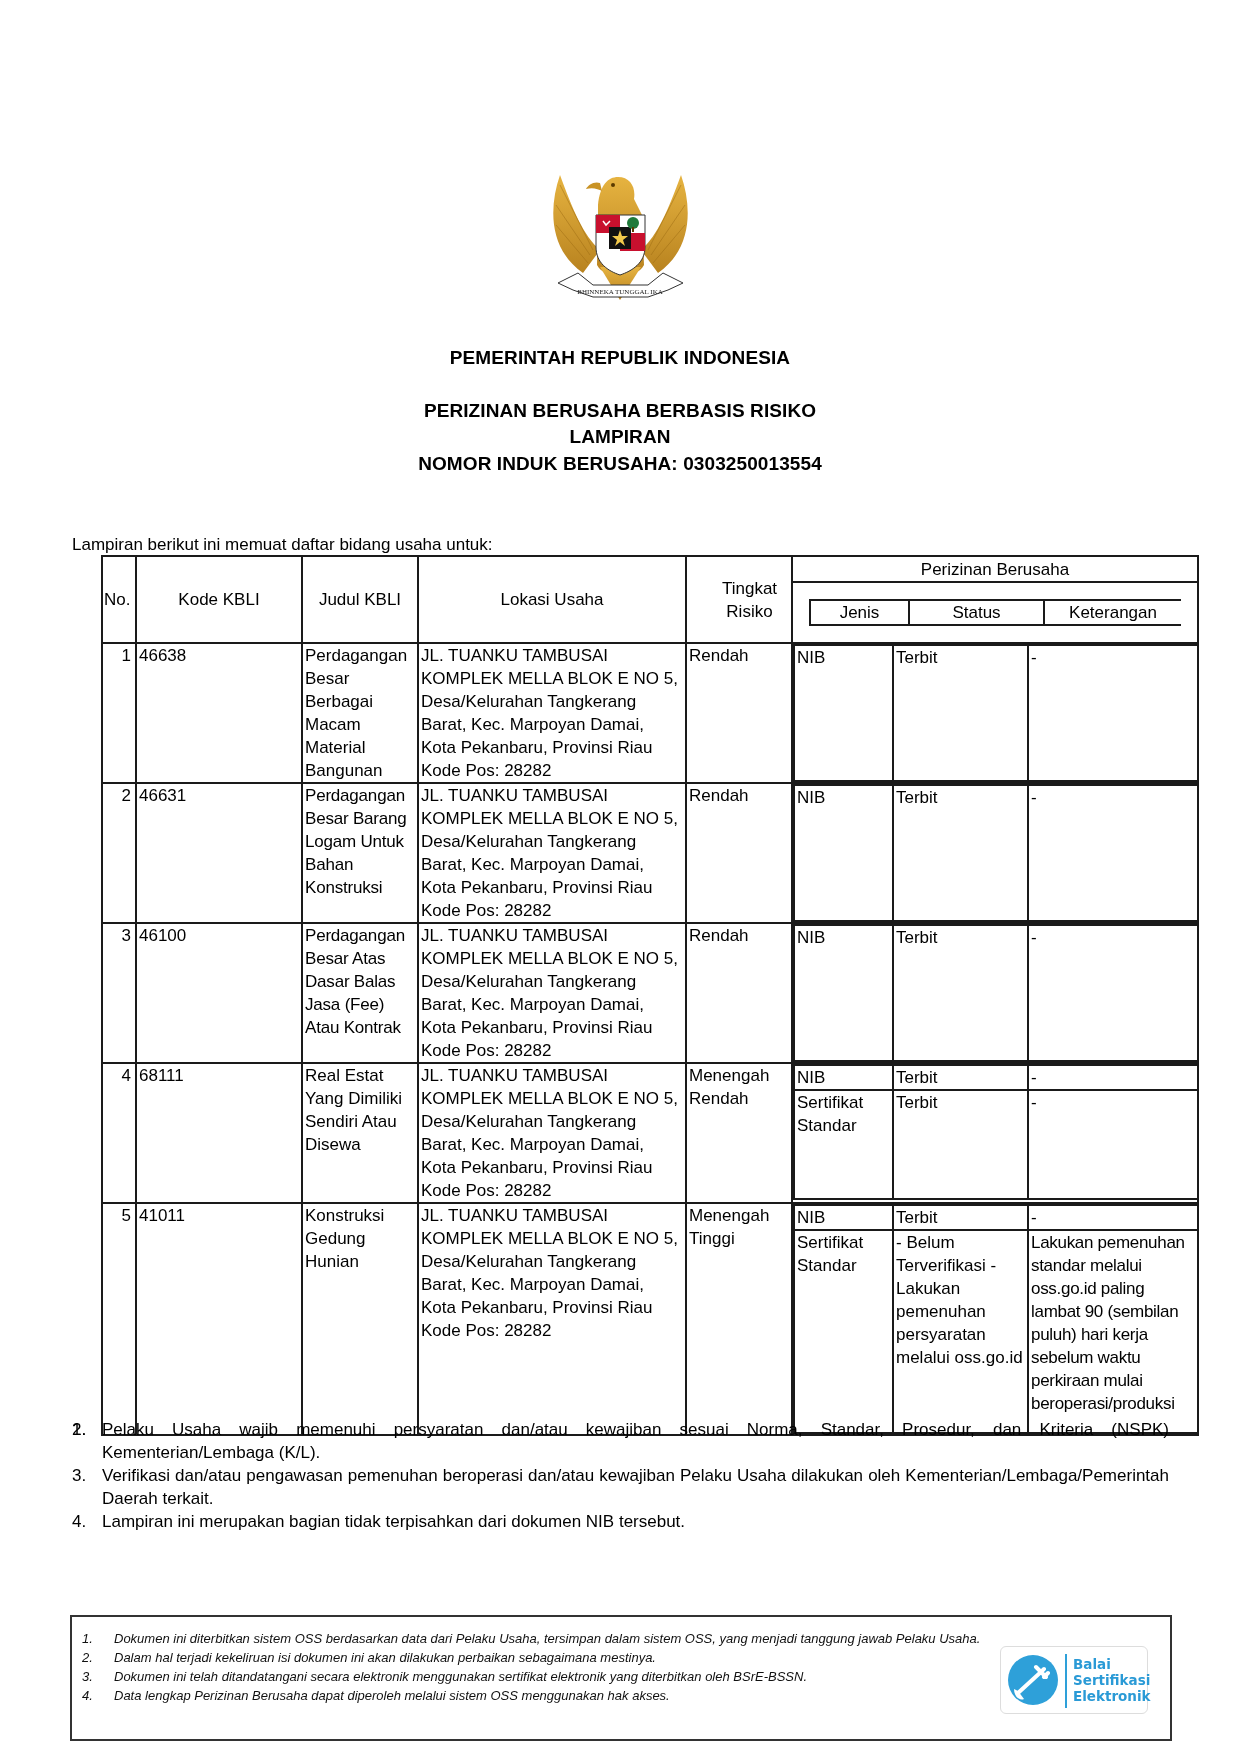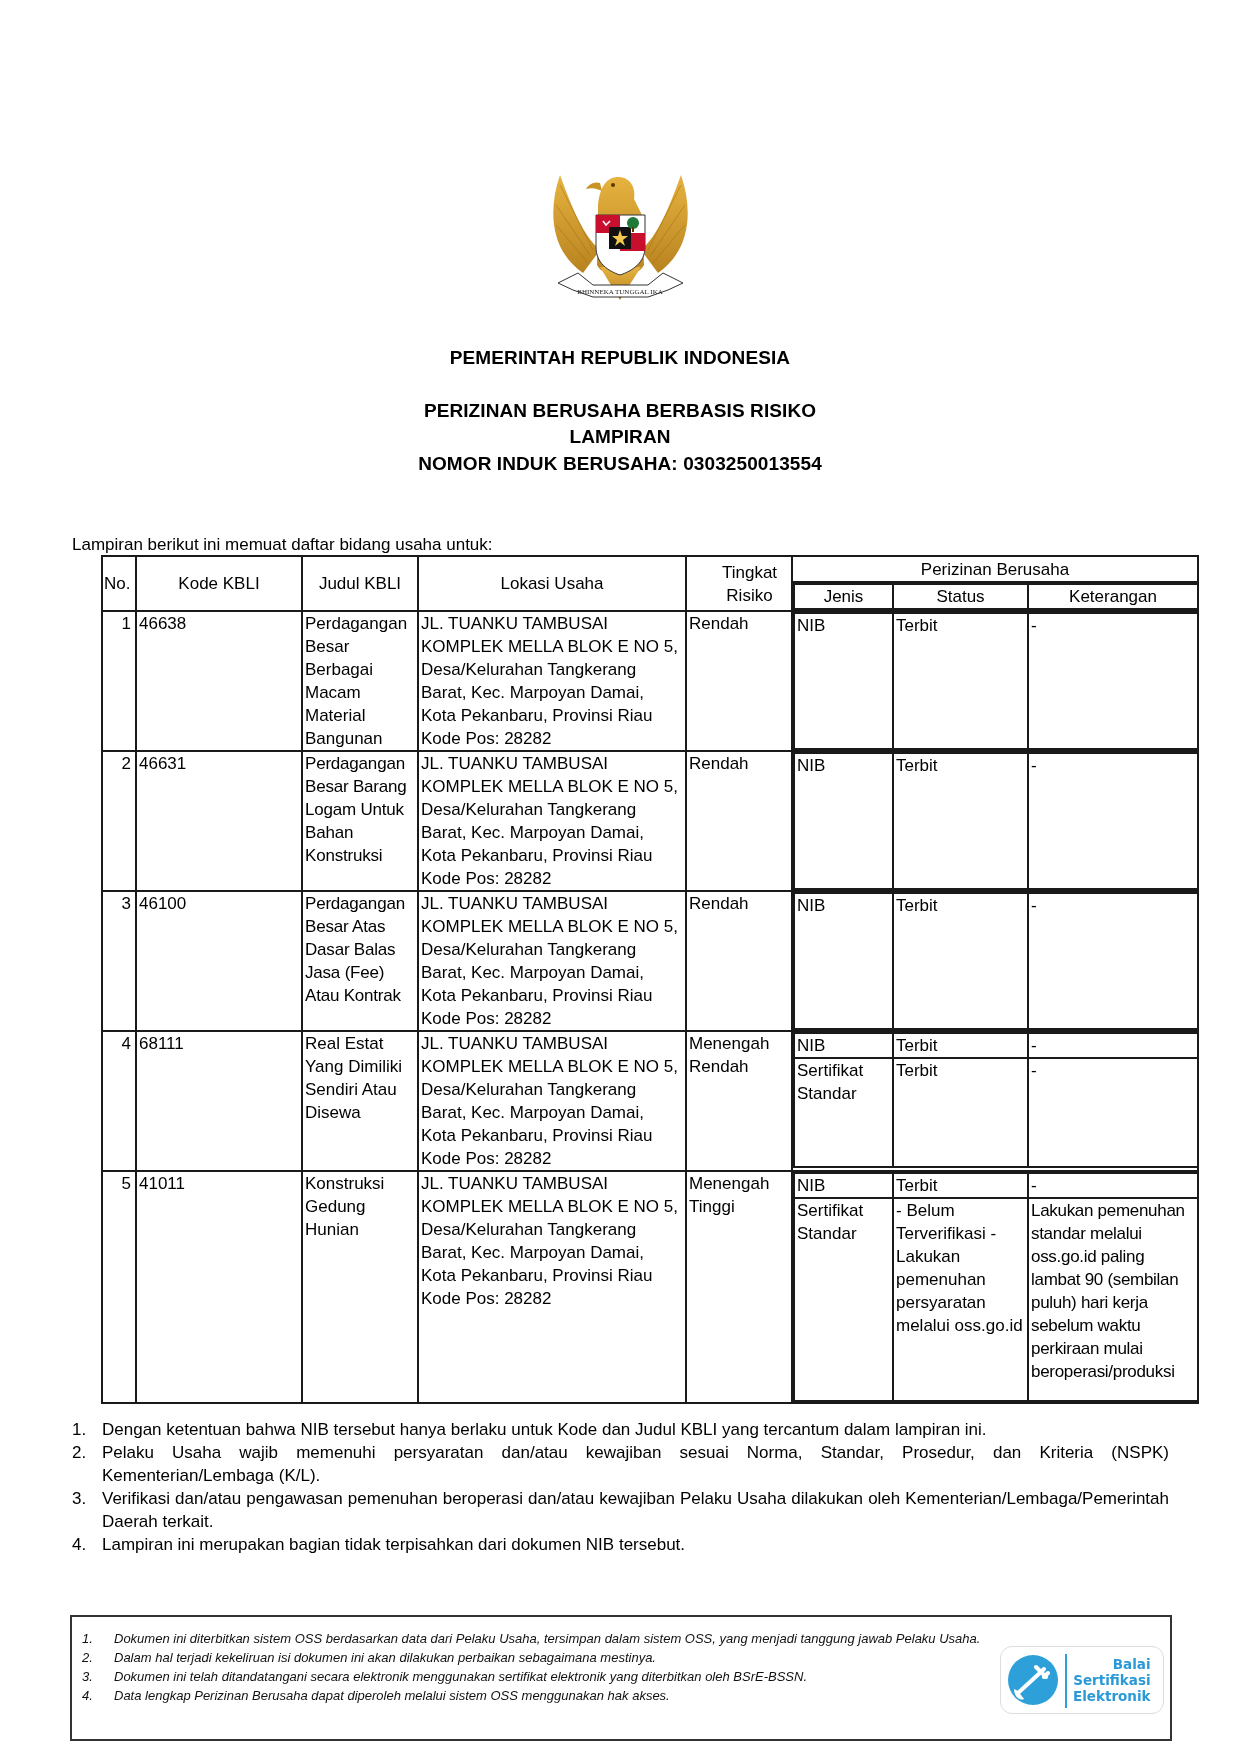--- a/index.html
+++ b/index.html
@@ -31,21 +31,21 @@
 
   .notes { position: absolute; left: 72px; top: 1418px; width: 1097px; font-size: 17px; line-height: 23px; }
   .notes li { list-style: none; position: relative; padding-left: 30px; text-align: justify; text-align-last: left; }
   .notes .num { position: absolute; left: 0; top: 0; }
 
   .footer-box { position: absolute; left: 70px; top: 1615px; width: 1102px; height: 126px; border: 2px solid #333; }
   .footer-list { position: absolute; left: 10px; top: 12px; width: 930px; font-size: 13px; font-style: italic; line-height: 19px; color: #111; }
   .footer-list li { list-style: none; position: relative; padding-left: 32px; }
   .footer-list .num { position: absolute; left: 0; top: 0; }
 
-  .bsre { position: absolute; left: 1000px; top: 1646px; width: 164px; height: 68px; border: 1px solid #ddd; border-radius: 12px; background: #fff; text-align: right; }
+  .bsre { position: absolute; left: 1000px; top: 1646px; width: 148px; height: 68px; border: 1px solid #ddd; border-radius: 6px; background: #fff; }
   .bsre-icon { position: absolute; left: 5px; top: 6px; width: 54px; height: 54px; }
   .bsre-bar { position: absolute; left: 64px; top: 7px; width: 2px; height: 54px; background: #2ea0d9; }
   .bsre-text { position: absolute; left: 72px; top: 9px; font-family: "DejaVu Sans", sans-serif; font-weight: bold; font-size: 13.5px; line-height: 16px; color: #2a9ad6; }
 </style>
 </head>
 <body>
 
 <svg class="emblem" viewBox="0 0 165 160">
   <defs>
     <linearGradient id="gold" x1="0" y1="0" x2="0" y2="1">
@@ -103,21 +103,21 @@
   <thead>
     <tr class="hdr-row1">
       <th rowspan="2" style="text-align:left;padding-left:1px;">No.</th>
       <th rowspan="2">Kode KBLI</th>
       <th rowspan="2">Judul KBLI</th>
       <th rowspan="2">Lokasi Usaha</th>
       <th rowspan="2" style="line-height:23px;padding-left:21px;">Tingkat Risiko</th>
       <th>Perizinan Berusaha</th>
     </tr>
     <tr class="hdr-row2">
-      <th style="padding:0;">
+      <th style="padding:16px;">
         <table class="sub-table">
             <tbody>
               <tr>
           <td style="width:99px;text-align:center;line-height:23px;">Jenis</td>
           <td style="width:135px;line-height:23px;">Status</td>
           <td style="text-align:center;line-height:23px;">Keterangan</td>
         </tr>
             </tbody>
           </table>
       </th>
@@ -226,21 +226,21 @@
             <td style="letter-spacing:-0.3px;">Lakukan pemenuhan standar melalui oss.go.id paling lambat 90 (sembilan puluh) hari kerja sebelum waktu perkiraan mulai beroperasi/produksi</td>
           </tr>
         </tbody>
           </table>
       </td>
     </tr>
   </tbody>
 </table>
 
 <ol class="notes">
-  <li><span class="num">1.</span><span>Dengan ketentuan bahwa NIB tersebut hanya berlaku untuk Kode dan Judul KBLI yang tercantum dalam lampiran ini.</span></li>
+  <li><span class="num">1.</span></li>
   <li><span class="num">2.</span><span>Pelaku Usaha wajib memenuhi persyaratan dan/atau kewajiban sesuai Norma, Standar, Prosedur, dan Kriteria (NSPK) Kementerian/Lembaga (K/L).</span></li>
   <li><span class="num">3.</span><span>Verifikasi dan/atau pengawasan pemenuhan beroperasi dan/atau kewajiban Pelaku Usaha dilakukan oleh Kementerian/Lembaga/Pemerintah Daerah terkait.</span></li>
   <li><span class="num">4.</span><span>Lampiran ini merupakan bagian tidak terpisahkan dari dokumen NIB tersebut.</span></li>
 </ol>
 
 <div class="footer-box">
   <ol class="footer-list">
     <li><span class="num">1.</span><span>Dokumen ini diterbitkan sistem OSS berdasarkan data dari Pelaku Usaha, tersimpan dalam sistem OSS, yang menjadi tanggung jawab Pelaku Usaha.</span></li>
     <li><span class="num">2.</span><span>Dalam hal terjadi kekeliruan isi dokumen ini akan dilakukan perbaikan sebagaimana mestinya.</span></li>
     <li><span class="num">3.</span><span>Dokumen ini telah ditandatangani secara elektronik menggunakan sertifikat elektronik yang diterbitkan oleh BSrE-BSSN.</span></li>

